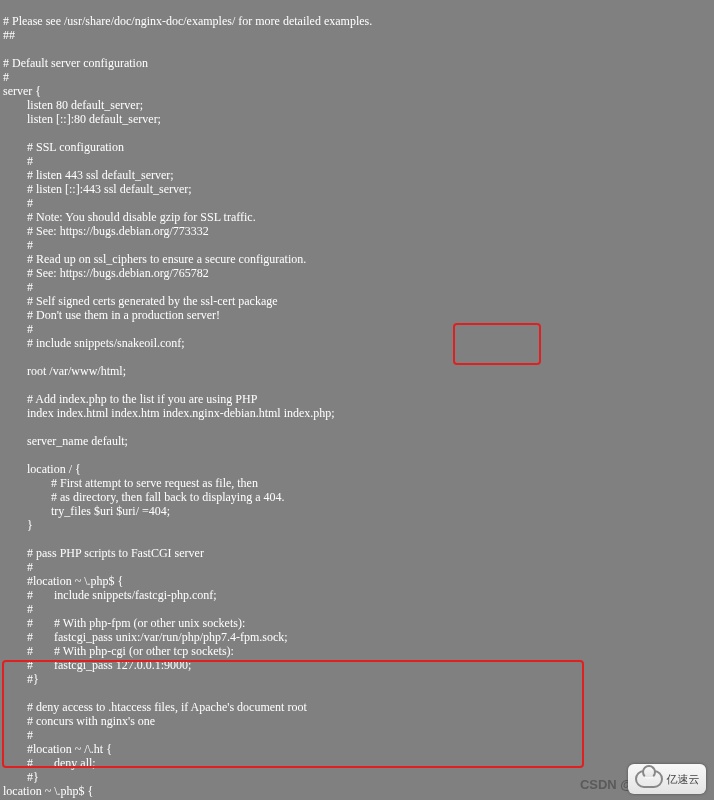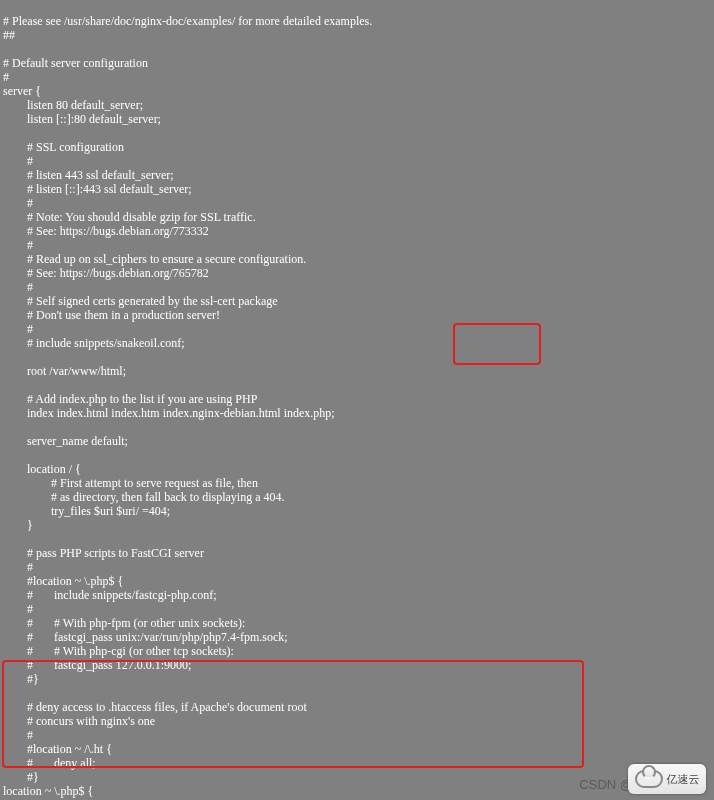--- a/index.html
+++ b/index.html
@@ -45,21 +45,21 @@
   .footer {
     position: absolute;
     bottom: 8px;
     right: 0;
     width: 714px;
     text-align: right;
     font-family: sans-serif;
     font-size: 13px;
     color: #5a5a5a;
   }
-  .footer-text { margin-right: 81px; vertical-align: middle; }
+  .footer-text { margin-right: 81px; vertical-align: middle; font-weight: bold; }
   .logo-badge {
     position: absolute;
     right: 8px;
     bottom: -2px;
     width: 78px;
     height: 30px;
     background: linear-gradient(#f8f8f8, #e4e4e4);
     border-radius: 6px;
     box-shadow: 0 0 3px rgba(0,0,0,0.4);
     display: flex;

